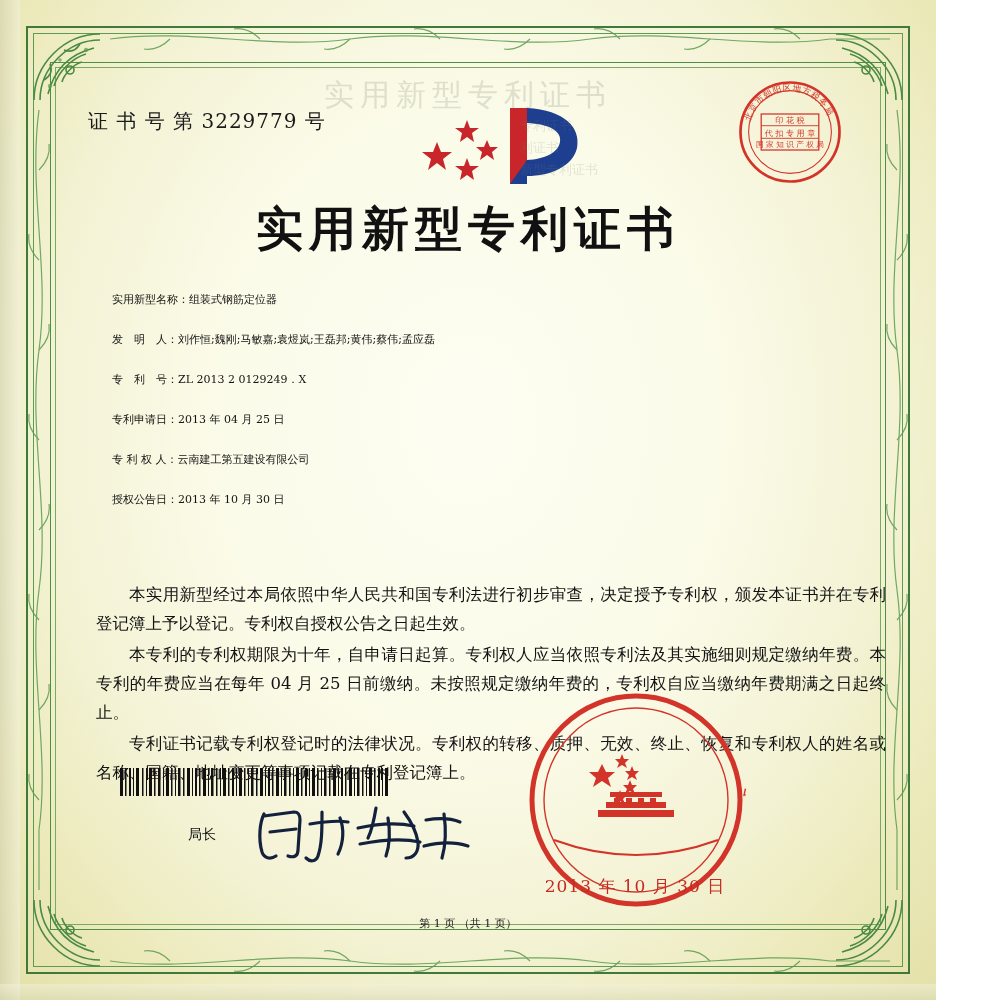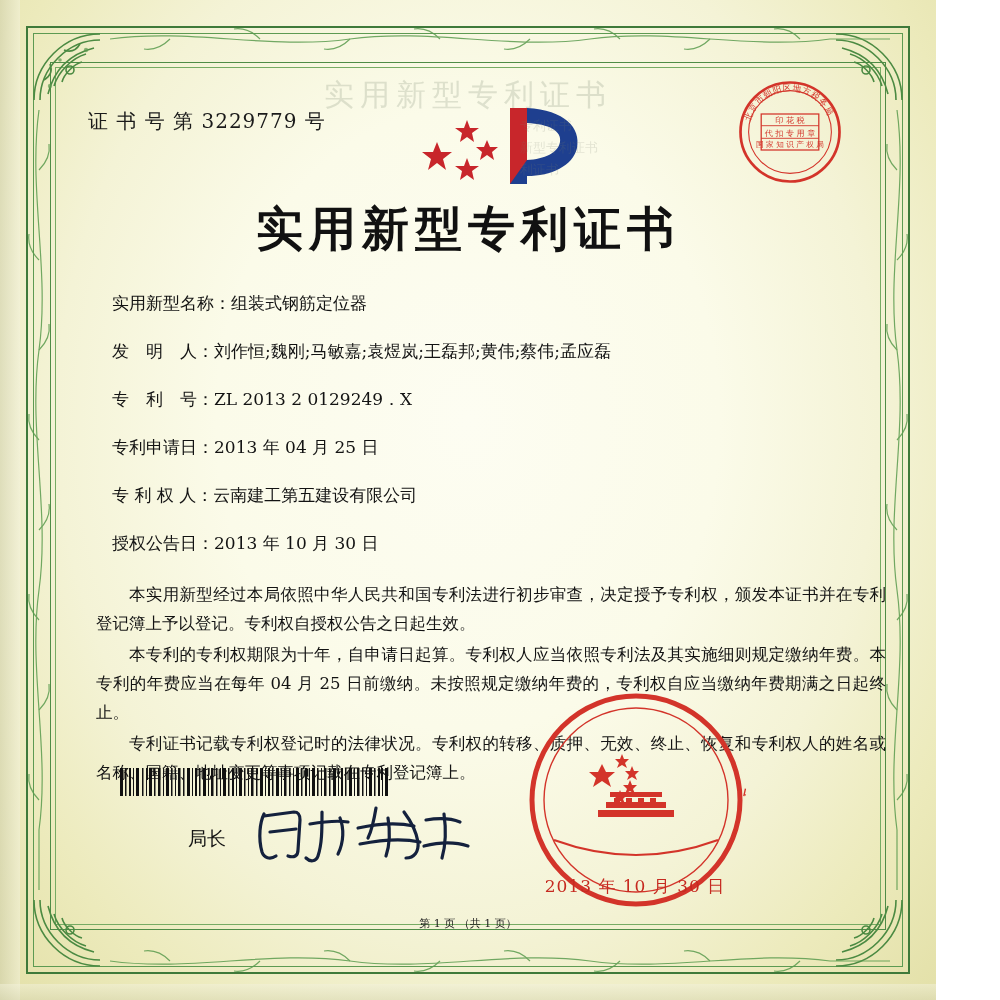--- a/index.html
+++ b/index.html
@@ -113,21 +113,21 @@
     font-family: "DejaVu Serif", "Liberation Serif", serif;
   }
 
   .fields {
     position: absolute;
     left: 112px;
     top: 292px;
     width: 790px;
   }
   .field {
-    font-size: 17px;
+    font-size: 11px;
     color: #131313;
     margin-bottom: 25px;
     font-family: "DejaVu Serif", "Liberation Serif", serif;
     white-space: nowrap;
   }
   .field .lbl { letter-spacing: 0px; }
   .field .val { letter-spacing: 0px; }
 
   .body-text {
     position: absolute;
@@ -149,21 +149,21 @@
     position: absolute;
     left: 120px;
     top: 768px;
     width: 268px;
     height: 28px;
   }
   .director {
     position: absolute;
     left: 188px;
     top: 826px;
-    font-size: 19px;
+    font-size: 14px;
     color: #111;
     font-family: "DejaVu Serif", "Liberation Serif", serif;
     text-align: right;
   }
   .signature {
     position: absolute;
     left: 248px;
     top: 800px;
     width: 240px;
     height: 70px;
@@ -351,22 +351,22 @@
           <polygon points="72,44 75,51 83,51 77,56 79,64 72,59 65,64 67,56 61,51 69,51"></polygon>
         </g>
         <polygon points="95,12 112,12 112,88 95,88" fill="#c8262b"></polygon>
         <path d="M112 12 C150 14 166 32 162 52 C158 70 136 80 112 80 L112 64 C130 63 143 57 145 46 C147 35 134 28 112 27 Z" fill="#1e3f8f"></path>
         <polygon points="95,88 112,64 112,88" fill="#1e3f8f"></polygon>
       </svg>
     </div>
 
     <div class="ghost-lines">
       <div>专利证书</div>
+      <div>利证书</div>
       <div>新型专利证书</div>
-      <div>利证书</div>
     </div>
 
     <div class="title">实用新型专利证书</div>
 
     <div class="fields">
       <div class="field">
         <span class="lbl">实用新型名称：</span><span class="val">组装式钢筋定位器</span>
       </div>
       <div class="field">
         <span class="lbl">发　明　人：</span><span class="val">刘作恒;魏刚;马敏嘉;袁煜岚;王磊邦;黄伟;蔡伟;孟应磊</span>

